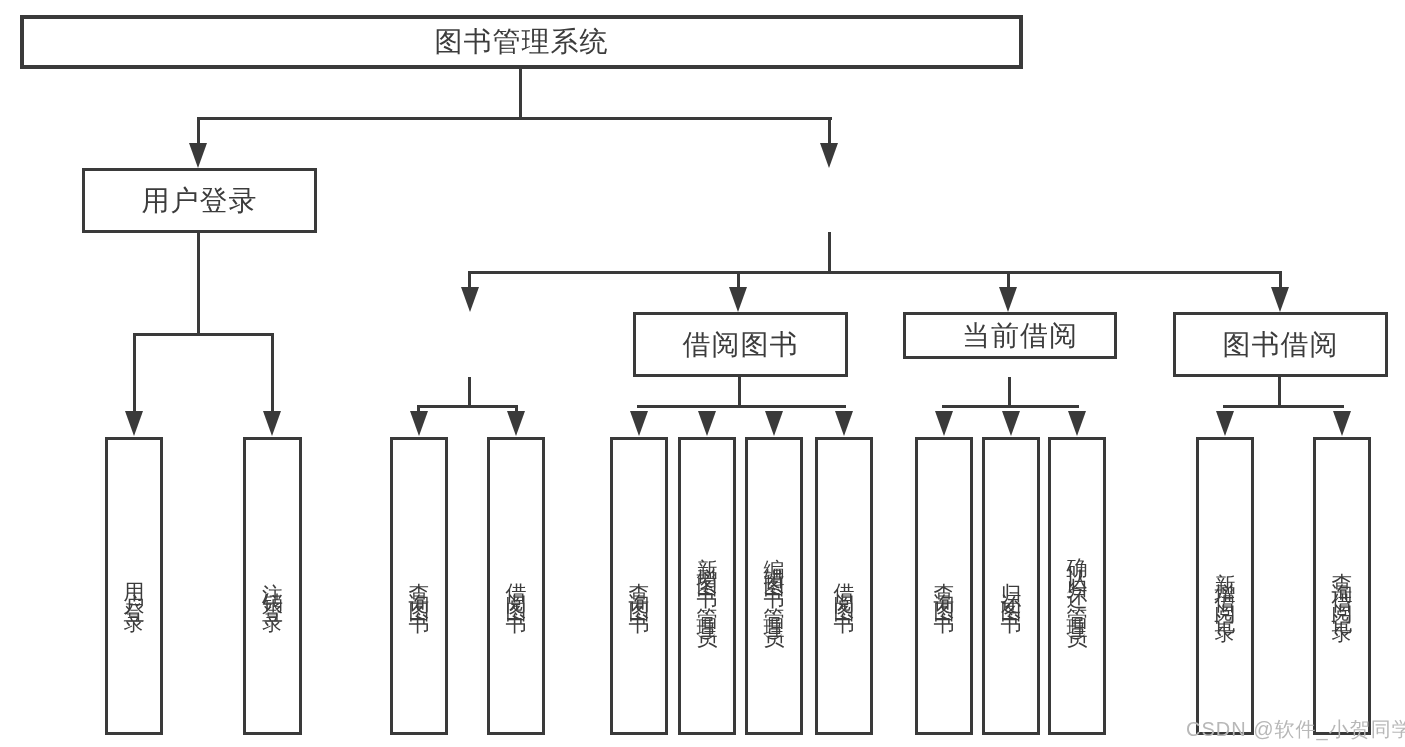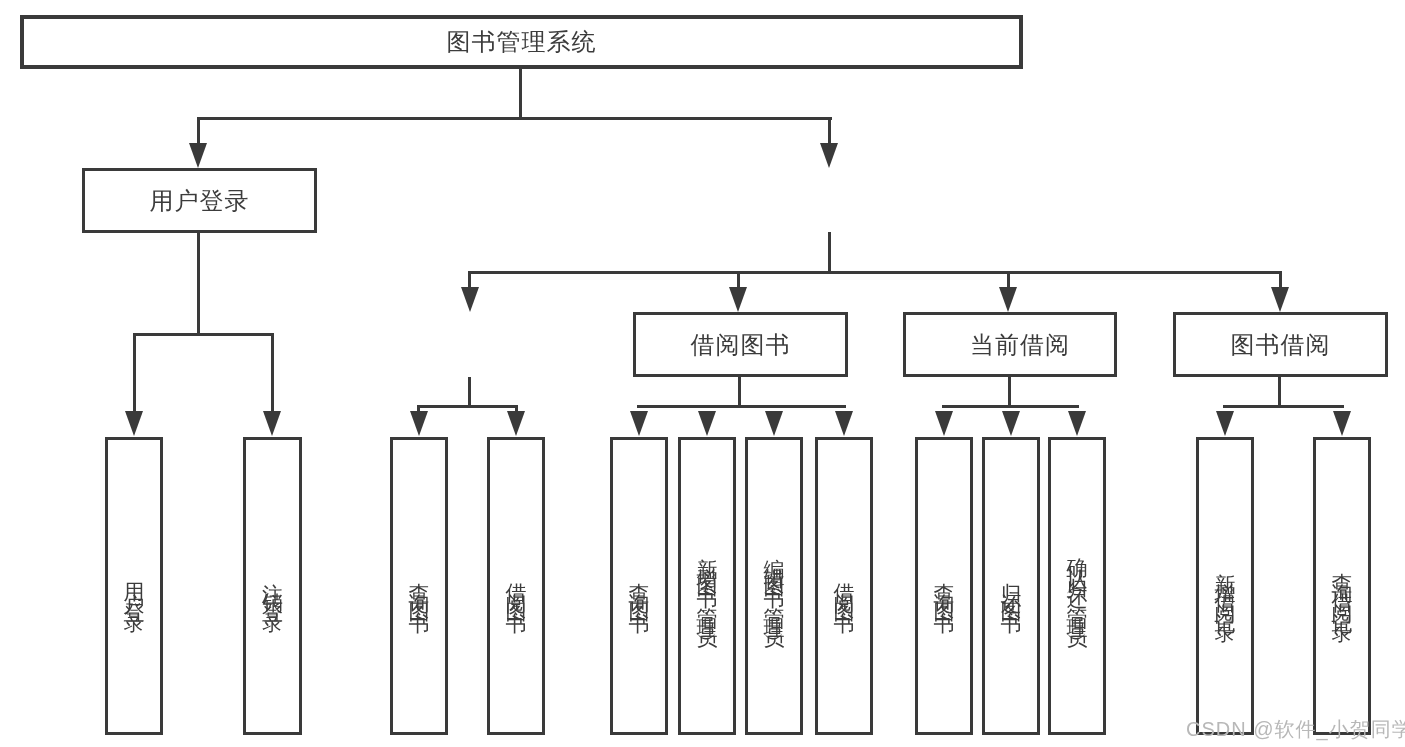--- a/index.html
+++ b/index.html
@@ -7,21 +7,21 @@
   #canvas {
     position:relative; width:1405px; height:747px;
     background:var(--bg,#fff); overflow:hidden;
     color:var(--text,#3c3c3c);
   }
   .node {
     position:absolute; box-sizing:border-box;
     border:3px solid var(--line,#3a3a3a);
     background:var(--fill,#fff);
     display:flex; align-items:center; justify-content:center;
-    font-size:24px; letter-spacing:1px; color:var(--text,#3c3c3c);
+    font-size:28px; letter-spacing:1px; color:var(--text,#3c3c3c);
     z-index:2;
   }
   .node.root { border-width:4px; }
   .leaf {
     writing-mode:vertical-rl; text-orientation:mixed;
     font-size:21px; letter-spacing:10px;
   }
   .vline { position:absolute; width:3px; background:var(--line,#3a3a3a); z-index:1; }
   .hline { position:absolute; height:3px; background:var(--line,#3a3a3a); z-index:1; }
   .arrow {
@@ -62,21 +62,21 @@
   <div class="vline" style="left:468px; top:271px; height:18px;"></div>
   <div class="arrow" style="left:461px; top:287px;"></div>
   <div class="vline" style="left:737px; top:271px; height:18px;"></div>
   <div class="arrow" style="left:729px; top:287px;"></div>
   <div class="vline" style="left:1007px; top:271px; height:18px;"></div>
   <div class="arrow" style="left:999px; top:287px;"></div>
   <div class="vline" style="left:1279px; top:271px; height:18px;"></div>
   <div class="arrow" style="left:1271px; top:287px;"></div>
 
   <div class="node" style="left:633px; top:312px; width:215px; height:65px;">借阅图书</div>
-  <div class="node" style="left:903px; top:312px; width:214px; height:65px;padding-left:20px;">当前借阅</div>
+  <div class="node" style="left:903px; top:312px; width:214px; height:47px;padding-left:20px;">当前借阅</div>
   <div class="node" style="left:1173px; top:312px; width:215px; height:65px;">图书借阅</div>
 
   <div class="vline" style="left:468px; top:377px; height:31px;"></div>
   <div class="hline" style="left:417px; top:405px; width:101px;"></div>
   <div class="vline" style="left:417px; top:405px; height:10px;"></div>
   <div class="arrow" style="left:410px; top:411px;"></div>
   <div class="vline" style="left:515px; top:405px; height:10px;"></div>
   <div class="arrow" style="left:507px; top:411px;"></div>
 
   <div class="vline" style="left:738px; top:377px; height:31px;"></div>

